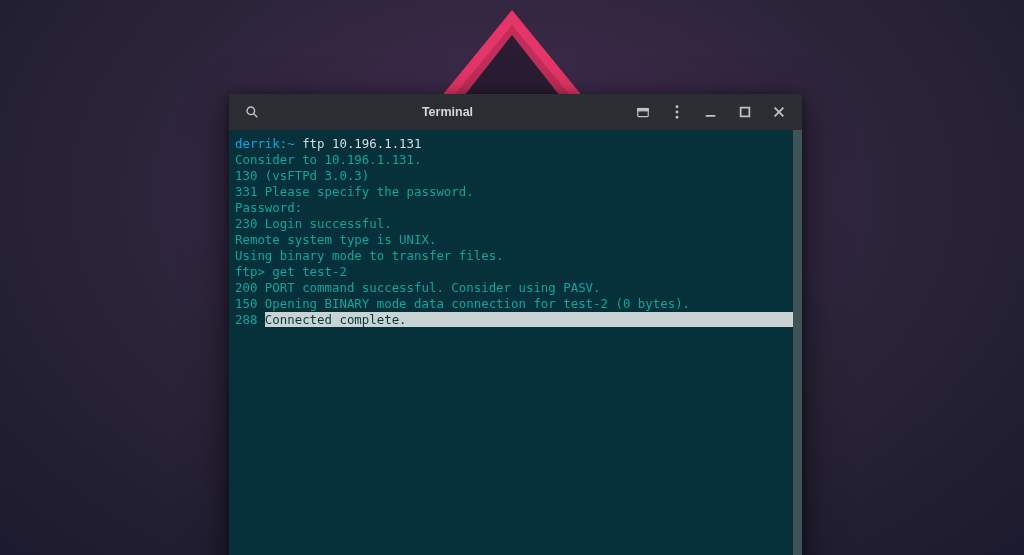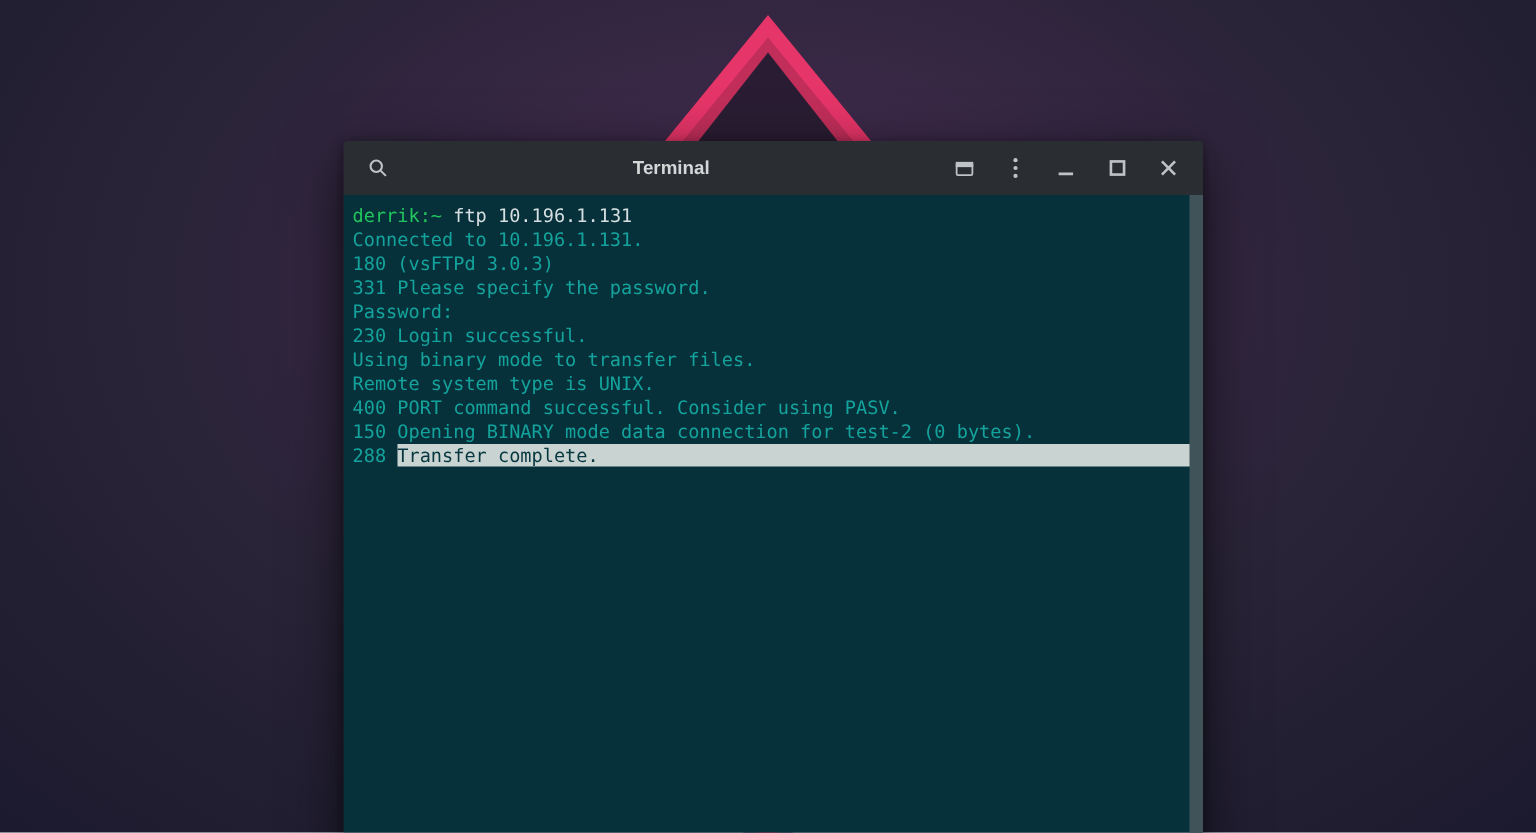--- a/index.html
+++ b/index.html
@@ -38,21 +38,21 @@
       flex: 1; background: #07313a; position: relative;
       font-family: "DejaVu Sans Mono", "Liberation Mono", monospace;
       font-size: 12.4px; line-height: 16px; color: #14a39c;
       padding: 6px 0 0 6px;
     }
     .scrollbar {
       position: absolute; top: 0; right: 0; width: 9px; height: 100%;
       background: #405359;
     }
     .line { white-space: pre; }
-    .line .prompt-user { color: #22c55e; }
+    .line .prompt-user { color: #0ea5e9; }
     .line .prompt-cmd  { color: #d5dfe1; }
     .line .highlight-sel { background: #c9d3d1; color: #073840; }
     .cursor {
       display: inline-block; width: 9px; height: 14px; vertical-align: text-bottom;
       border: 1px solid #c9d3d1; margin-left: 2px;
     }
   </style>
 </head>
 <body>
 
@@ -113,25 +113,26 @@
             <line x1="13" y1="3" x2="3" y2="13"></line>
         </svg>
       </div>
     </div>
   </div>
 
   <div class="terminal-body">
     <div class="scrollbar"></div>
     <div id="lines">
         <div class="line"><span class="prompt-user">derrik:~</span><span class="prompt-cmd"> ftp 10.196.1.131</span></div>
-        <div class="line">Connected to 10.196.1.131.</div>
-        <div class="line">180 (vsFTPd 3.0.3)</div>
+        <div class="line">Consider to 10.196.1.131.</div>
+        <div class="line">130 (vsFTPd 3.0.3)</div>
         <div class="line">331 Please specify the password.</div>
         <div class="line">Password:</div>
         <div class="line">230 Login successful.</div>
+        <div class="line">Remote system type is UNIX.</div>
         <div class="line">Using binary mode to transfer files.</div>
-        <div class="line">Remote system type is UNIX.</div>
-        <div class="line">400 PORT command successful. Consider using PASV.</div>
+        <div class="line">ftp&gt; get test-2</div>
+        <div class="line">200 PORT command successful. Consider using PASV.</div>
         <div class="line">150 Opening BINARY mode data connection for test-2 (0 bytes).</div>
-        <div class="line"><span>288 </span><span class="highlight-sel" style="padding-right: 420px;">Transfer complete.</span></div>
+        <div class="line"><span>288 </span><span class="highlight-sel" style="padding-right: 420px;">Connected complete.</span></div>
       </div>
   </div>
 </div>
 
 </body></html>

